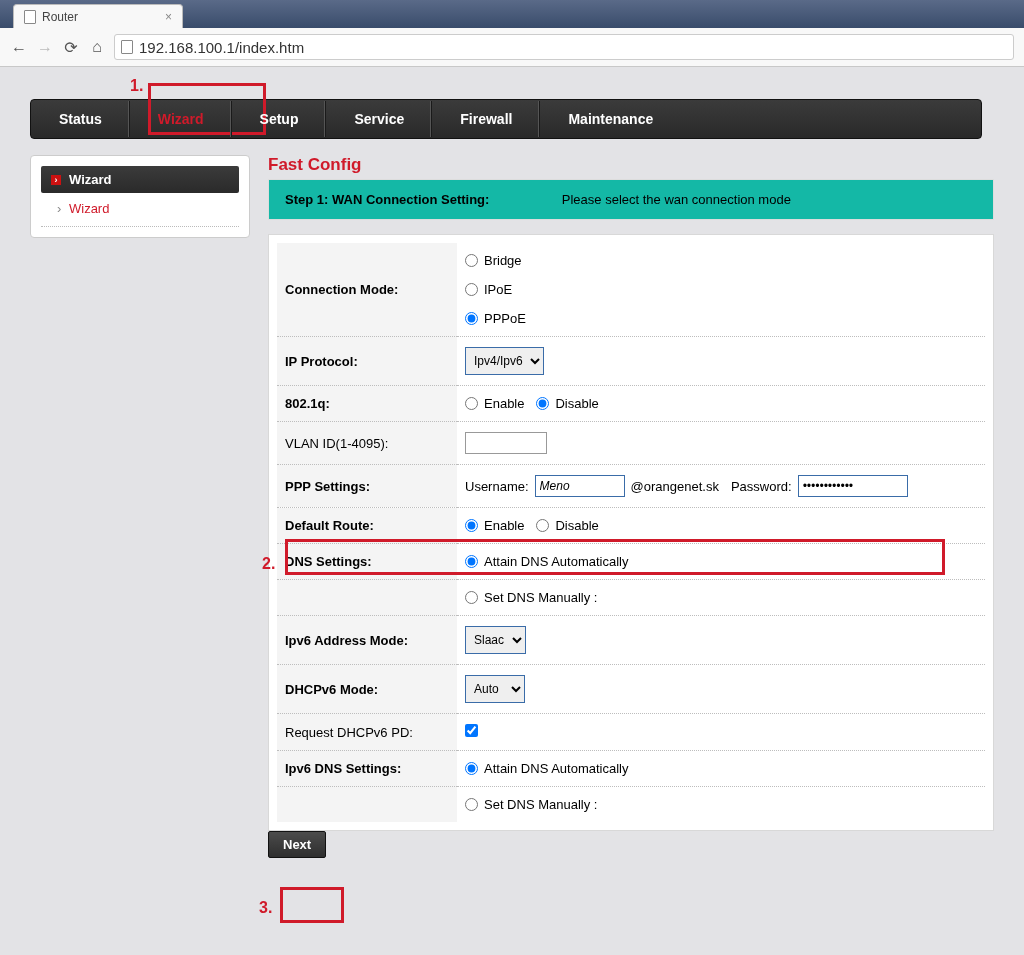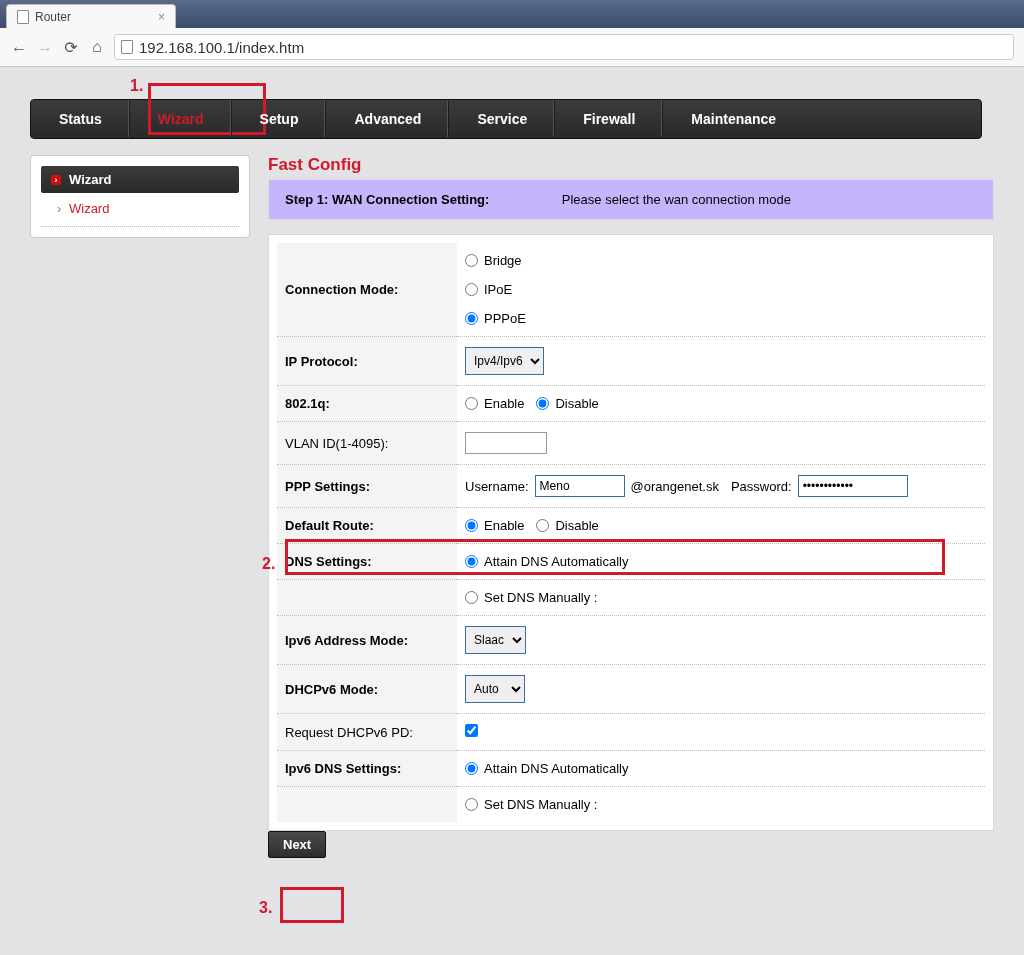--- a/index.html
+++ b/index.html
@@ -7,21 +7,21 @@
     font-family: Arial, Helvetica, sans-serif;
     font-size: 13px;
     color: #000;
     background: #e3e3e6;
     width: 1024px;
     height: 955px;
     overflow: hidden;
   }
   
   .browser-chrome { background: #f3f3f3; border-bottom: 1px solid #c8c8c8; }
-  .tab-bar { display: flex; align-items: end; height: 28px; background: linear-gradient(#5a6a88, #394c6b); padding-left: 6px;}
+  .tab-bar { display: flex; align-items: end; height: 28px; background: linear-gradient(#5a6a88, #394c6b); padding-left: 13px;}
   .tab { background: #f8f8f8; height: 24px; display: flex; align-items: center; gap: 6px; padding: 0 10px; border-radius: 4px 4px 0 0; min-width: 170px; font-size: 12px; color: #444; border:1px solid #bbb; border-bottom:none;}
   .tab .page-icon { width:12px; height:14px; border:1px solid #888; border-radius:1px; background:#fff; display:inline-block;}
   .tab .close { margin-left:auto; color:#888; }
   .addr-bar { display:flex; align-items:center; gap:8px; padding:6px 10px; background:#f8f8f8;}
   .addr-bar .nav-icon { width:18px; height:18px; display:flex; align-items:center; justify-content:center; color:#555; font-size:16px;}
   .addr-bar .nav-icon.disabled { color:#bbb; }
   .url-box { flex:1; display:flex; align-items:center; height:26px; border:1px solid #ccc; border-radius:3px; background:#fff; padding:0 6px;}
   .url-box .page-icon { width:12px; height:14px; border:1px solid #888; border-radius:1px; background:#fff; display:inline-block; margin-right:6px;}
   .url-box .url-text { font-size:15px; color:#333;}
   
@@ -51,36 +51,36 @@
     padding:6px 10px; border-radius:2px; display:flex; align-items:center; gap:8px;
   }
   .side-head .arrow { width:10px; height:10px; background:#c11; display:inline-flex; align-items:center; justify-content:center; font-size:9px;}
   .side-sub { padding:8px 10px 10px 16px; color:#d01a2a; font-size:13px; border-bottom:1px dotted #bbb;}
   .side-sub .caret { margin-right:4px; color:#888;}
   
   .main { flex:1; }
   .main h2 { color:#d01a2a; font-size:17px; margin-bottom:4px;}
   .intro { font-size:13px; color:#222; line-height:1.5; margin-bottom:14px;}
   
-  .step-box { background:#c4b5fd; border:1px solid #ddd; display:flex; padding:12px 16px; margin-bottom:14px;}
+  .step-box { background:#14b8a6; border:1px solid #ddd; display:flex; padding:12px 16px; margin-bottom:14px;}
   .step-box .left { flex:0 0 40%; font-weight:bold;}
   .step-box .right { flex:1; font-size:13px;}
   
   .form-panel { background:#fff; border:1px solid #d8d8d8; padding:8px;}
   .form-table { width:100%; border-collapse:collapse;}
   .form-table tr { border-bottom:1px dotted #bdbdbd;}
   .form-table tr:last-child { border-bottom:none;}
   .form-table td { padding:10px 8px; vertical-align:middle; font-size:13px;}
   .form-table td.label { width:180px; font-weight:bold; background:#f4f4f4;}
   .form-table td.subrow { background:#f4f4f4; padding:12px 8px;}
   .radio-group { display:flex; flex-direction:column; gap:14px;}
   .inline-group { display:flex; align-items:center; gap:6px;}
   select { border:1px solid #3a6ca8; height:28px; font-size:12px; padding:0 4px;}
   input[type=text], input[type=password] {
-    border:1px solid #3a6ca8; height:22px; font-size:12px; padding:0 4px; background:#fff;
+    border:1px solid #3a6ca8; height:22px; font-size:12px; padding:0 4px; background:#fff;font-style:italic;
   }
   .vlan-input { border:1px solid #999 !important; background:#eceade; width:82px;}
   
   .next-btn {
     background:linear-gradient(#4b4b4b,#2e2e2e); color:#fff; font-weight:bold;
     border:1px solid #111; padding:5px 14px; border-radius:2px; cursor:pointer; font-size:13px;
   }
   
   
   .anno-label { position:absolute; color:#d01a2a; font-weight:bold; font-size:16px;}
@@ -111,21 +111,20 @@
 
 <div class="page-container">
 
   <span class="anno-label" style="left:130px; top:10px;">1.</span>
   <div class="anno-box" style="left:148px; top:16px; width:118px; height:52px;"></div>
 
   <div class="topnav" id="topnav">
       <div class="topnav-item">Status</div>
       <div class="topnav-item active">Wizard</div>
       <div class="topnav-item">Setup</div>
-      <div class="topnav-item">Advanced</div>
       <div class="topnav-item">Service</div>
       <div class="topnav-item">Firewall</div>
       <div class="topnav-item">Maintenance</div>
     </div>
 
   <div class="content-row">
 
     <div class="sidebar">
       <div class="side-head">
         <span class="arrow">›</span>

